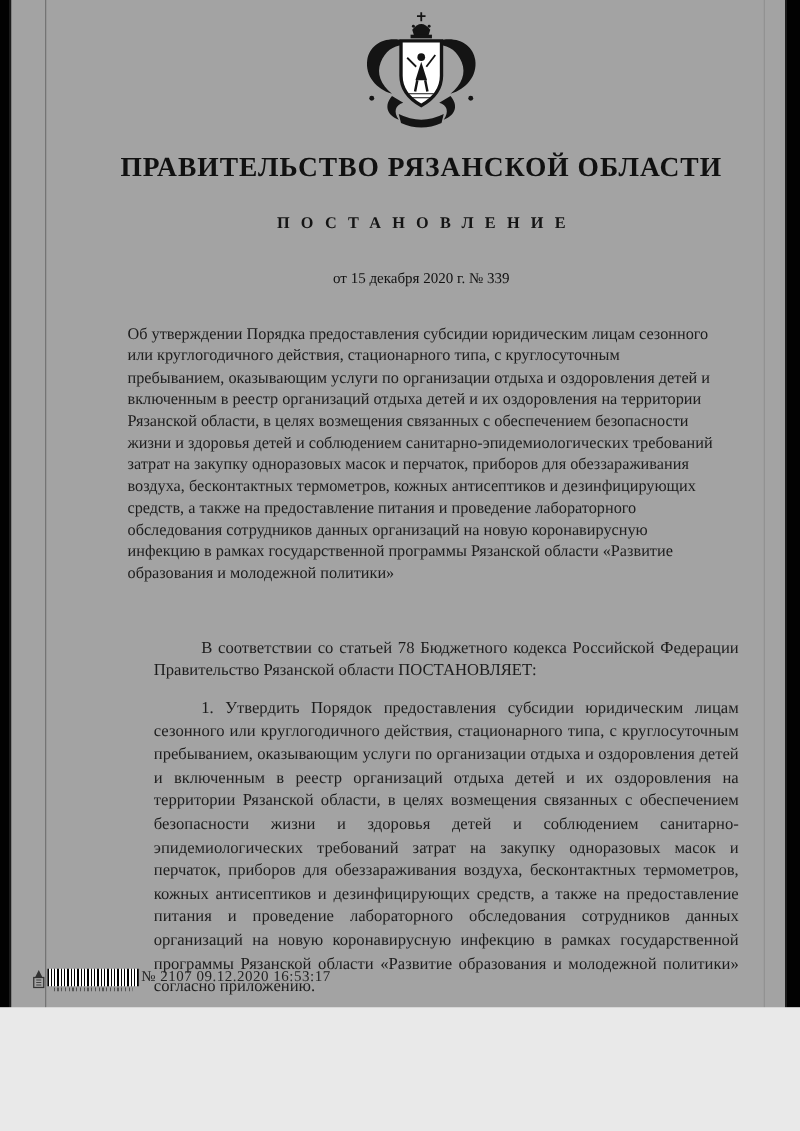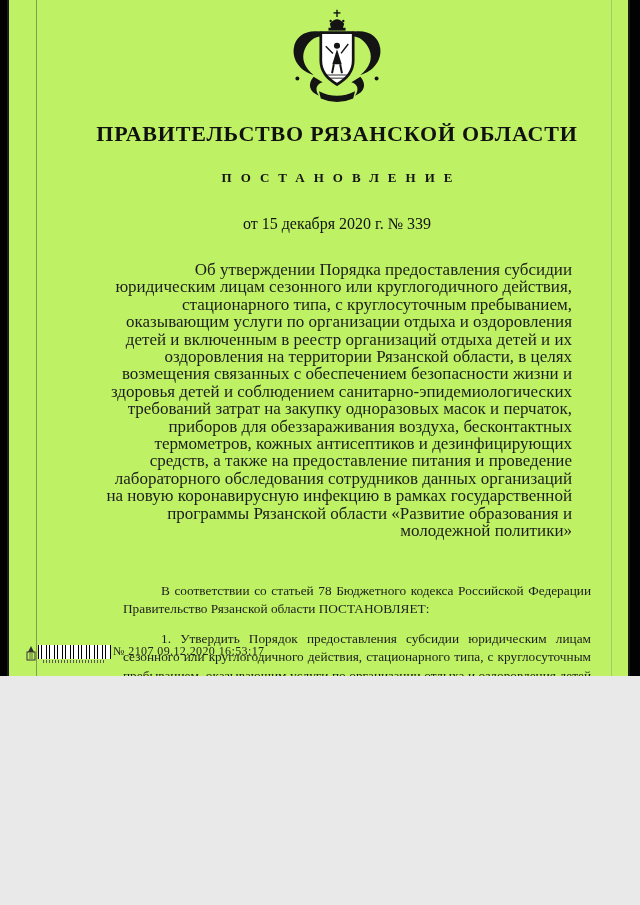--- a/index.html
+++ b/index.html
@@ -3,22 +3,22 @@
 <meta charset="utf-8">
 <style>
   html, body {
     margin: 0;
     padding: 0;
     background: #e9e9e9;
   }
   .scan-root {
     position: relative;
     width: 640px;
-    height: 676px;
-    background: #bef264;
+    height: 806px;
+    background: #a3a3a3;
     overflow: hidden;
     font-family: "Liberation Serif", serif;
     color: #1b1b1b;
   }
   
   .edge-left {
     position: absolute; left: 0; top: 0; width: 9px; height: 100%;
     background: linear-gradient(90deg, #020202 0 7px, #1c1c1c 7px 9px);
   }
   .edge-right {
@@ -55,28 +55,28 @@
     text-align: center;
     font-size: 13px;
     font-weight: bold;
     letter-spacing: 9px;
     text-indent: 9px;
     color: #141414;
   }
   .date-line {
     margin-top: 29px;
     text-align: center;
-    font-size: 16px;
+    font-size: 12px;
     color: #111;
   }
   .subject {
     width: 470px;
     margin: 28px auto 0 auto;
-    text-align: right;
-    font-size: 17px;
+    text-align: left;
+    font-size: 13px;
     line-height: 17.4px;
     color: #1c1c1c;
   }
   .body-block {
     margin-top: 42px;
     margin-left: 40px;
     font-size: 13.3px;
     line-height: 18.6px;
     text-align: justify;
     color: #1c1c1c;

